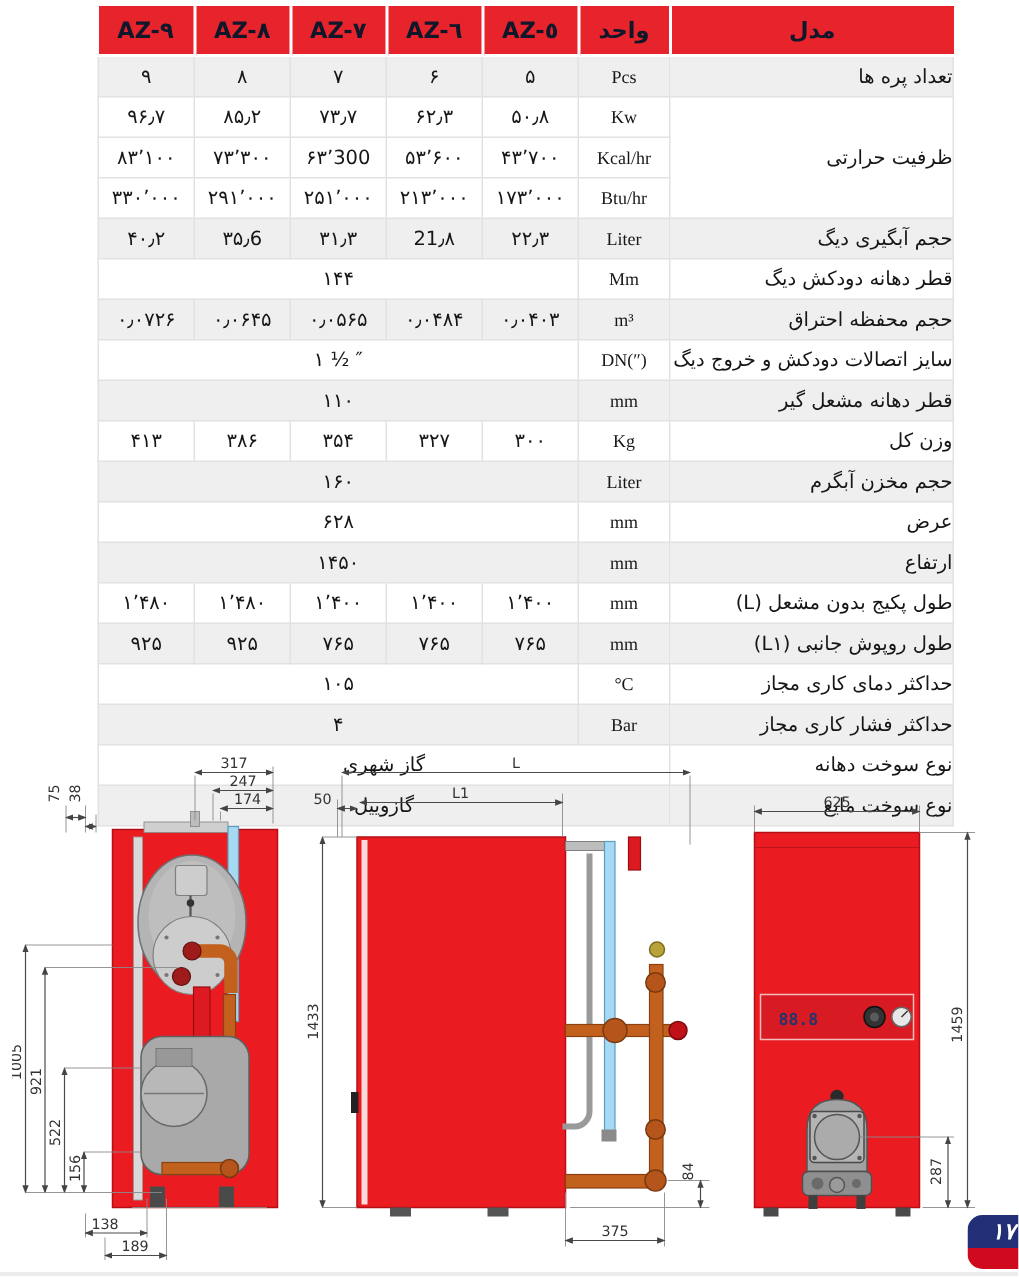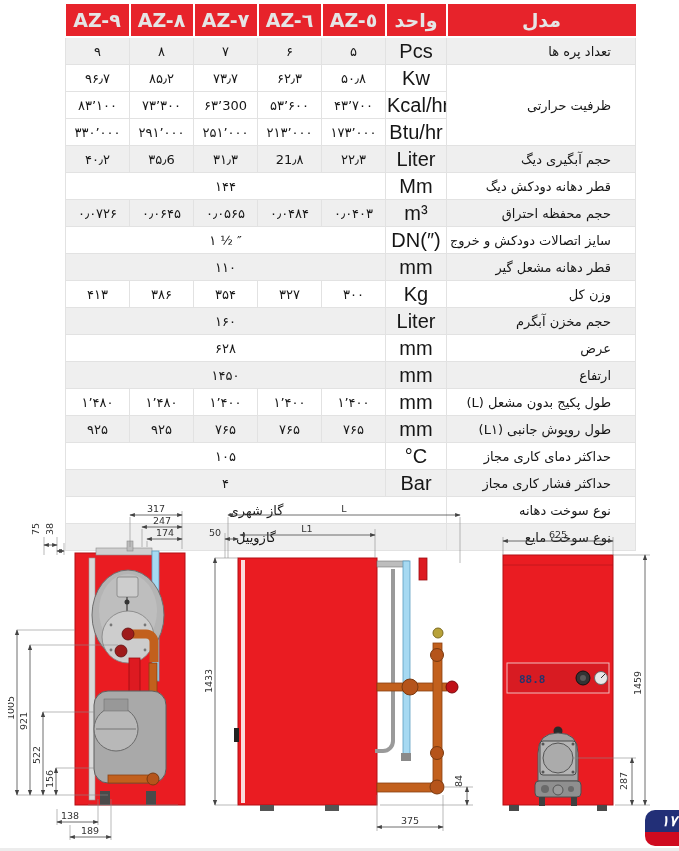--- a/index.html
+++ b/index.html
@@ -2,33 +2,33 @@
 <html lang="fa" style="--header-red: #e7232b; --drawing-red: #ea1c22; --row-shade: #efefef; --badge-navy: #222f77; --badge-red: #cf0a1f;"><head>
 <meta charset="utf-8">
 <style>
   html,body{margin:0;padding:0;}
   body{background:#fff;font-family:"DejaVu Sans",sans-serif;}
   .page{position:relative;width:679px;height:851px;background:#fff;overflow:hidden;}
 
   
   table.spec{position:absolute;left:65px;top:4px;width:570px;border-collapse:collapse;table-layout:fixed;}
   table.spec th{
-    background:var(--header-red,#e7232b);color:#e5e5e5;height:30px;
-    font-size:19px;font-weight:bold;text-align:center;
+    background:var(--header-red,#e7232b);color:#0f172a;height:30px;
+    font-size:15px;font-weight:bold;text-align:center;
     border-left:2px solid #fff;border-bottom:2px solid #fff;
   }
   table.spec th:first-child{border-left:none;}
   table.spec td{
     height:24px;border:1px solid #e2e2e2;color:#161616;
     white-space:nowrap;overflow:hidden;background:#fff;
   }
   table.spec tr.shade td{background:var(--row-shade,#efefef);}
   td.val{font-size:13px;text-align:center;direction:ltr;}
-  td.unit{font-family:Liberation Sans, sans-serif;font-size:20px;text-align:center;direction:ltr;}
-  td.lbl{font-size:13px;text-align:right;padding-right:24px;direction:rtl;}
+  td.unit{font-family:Liberation Serif, serif;font-size:12px;text-align:center;direction:ltr;}
+  td.lbl{font-size:13px;text-align:right;padding-right:0;direction:rtl;}
 
   
   .drw{position:absolute;}
   .d-left{left:8px;top:503px;}
   .d-mid{left:205px;top:503px;}
   .d-right{left:483px;top:503px;}
   .red-fill{fill:var(--drawing-red,#ea1c22);stroke:#b30f14;stroke-width:1;}
   .dim{stroke:#4a4a4a;stroke-width:.8;fill:none;}
   .ext{stroke:#8a8a8a;stroke-width:.6;fill:none;}
   .dlb{font-family:"DejaVu Sans",sans-serif;font-size:9.5px;fill:#333;}

